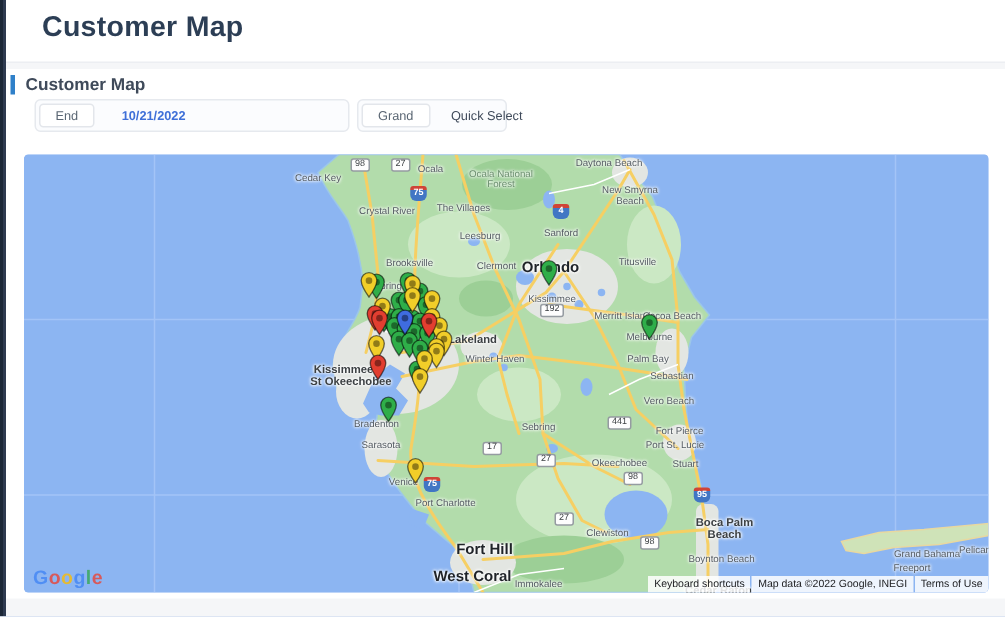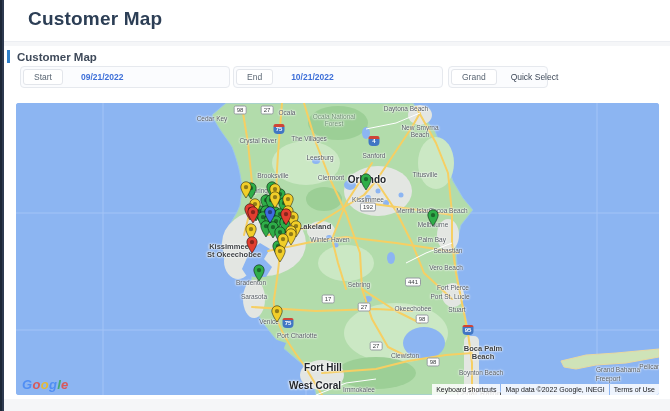--- a/index.html
+++ b/index.html
@@ -27,44 +27,40 @@
   .city{position:absolute;transform:translate(-50%,-50%);font-size:6.5px;color:#545b62;white-space:nowrap;text-align:center;line-height:1.1;
         text-shadow:0 0 2px #fff,0 0 2px #fff,0 0 3px #fff;z-index:3;}
   .city.md{font-size:7.5px;font-weight:700;color:#3c4043;}
   .city.lg{font-size:10px;font-weight:700;color:#1f2328;}
   .city.wrap{white-space:normal;width:46px;}
   .city.area{color:#6b8f6e;white-space:normal;width:50px;}
   .shield{position:absolute;transform:translate(-50%,-50%);z-index:2;text-align:center;}
   .shield.i{width:11px;height:10px;border-radius:2px 2px 4px 4px;background:linear-gradient(#cf4437 0 2.5px,#4176c4 2.5px);color:#fff;font-size:6px;line-height:11px;font-weight:700;}
   .shield.us{background:#fdfdfd;border:1px solid #959ba1;border-radius:2px;font-size:6px;line-height:7px;color:#3c4043;padding:0 2px;}
   .pin{position:absolute;width:12px;height:18px;z-index:4;cursor:pointer;}
-  #google-logo{position:absolute;left:6px;bottom:3px;font-size:13px;font-weight:600;opacity:.8;z-index:5;letter-spacing:.3px;font-style:italic;}
+  #google-logo{position:absolute;left:6px;bottom:3px;font-size:13px;font-weight:600;opacity:.8;z-index:5;letter-spacing:.3px;}
   #attribution{position:absolute;right:0;bottom:0;display:flex;z-index:5;font-size:7px;color:#202124;}
   .attr-item{background:rgba(255,255,255,.85);padding:2px 4px;margin-left:1px;white-space:nowrap;}
 </style>
 </head>
 <body>
 
 <div id="app">
   <div id="edge"></div>
   <div id="topbar"></div>
   <div id="page-title">Customer Map</div>
 
   <div id="panel"></div>
 
   <div id="section-row">
     <div id="accent"></div>
     <div id="section-title">Customer Map</div>
   </div>
 
   <div id="form-row">
-    <div class="field" id="field-start">
-      <span class="chip">Start</span>
-      <span class="val">09/21/2022</span>
-    </div>
     <div class="field" id="field-end">
       <span class="chip">End</span>
       <span class="val">10/21/2022</span>
     </div>
     <div class="field" id="field-range">
       <span class="chip">Grand</span>
       <span class="val plain">Quick Select</span>
     </div>
   </div>
 

